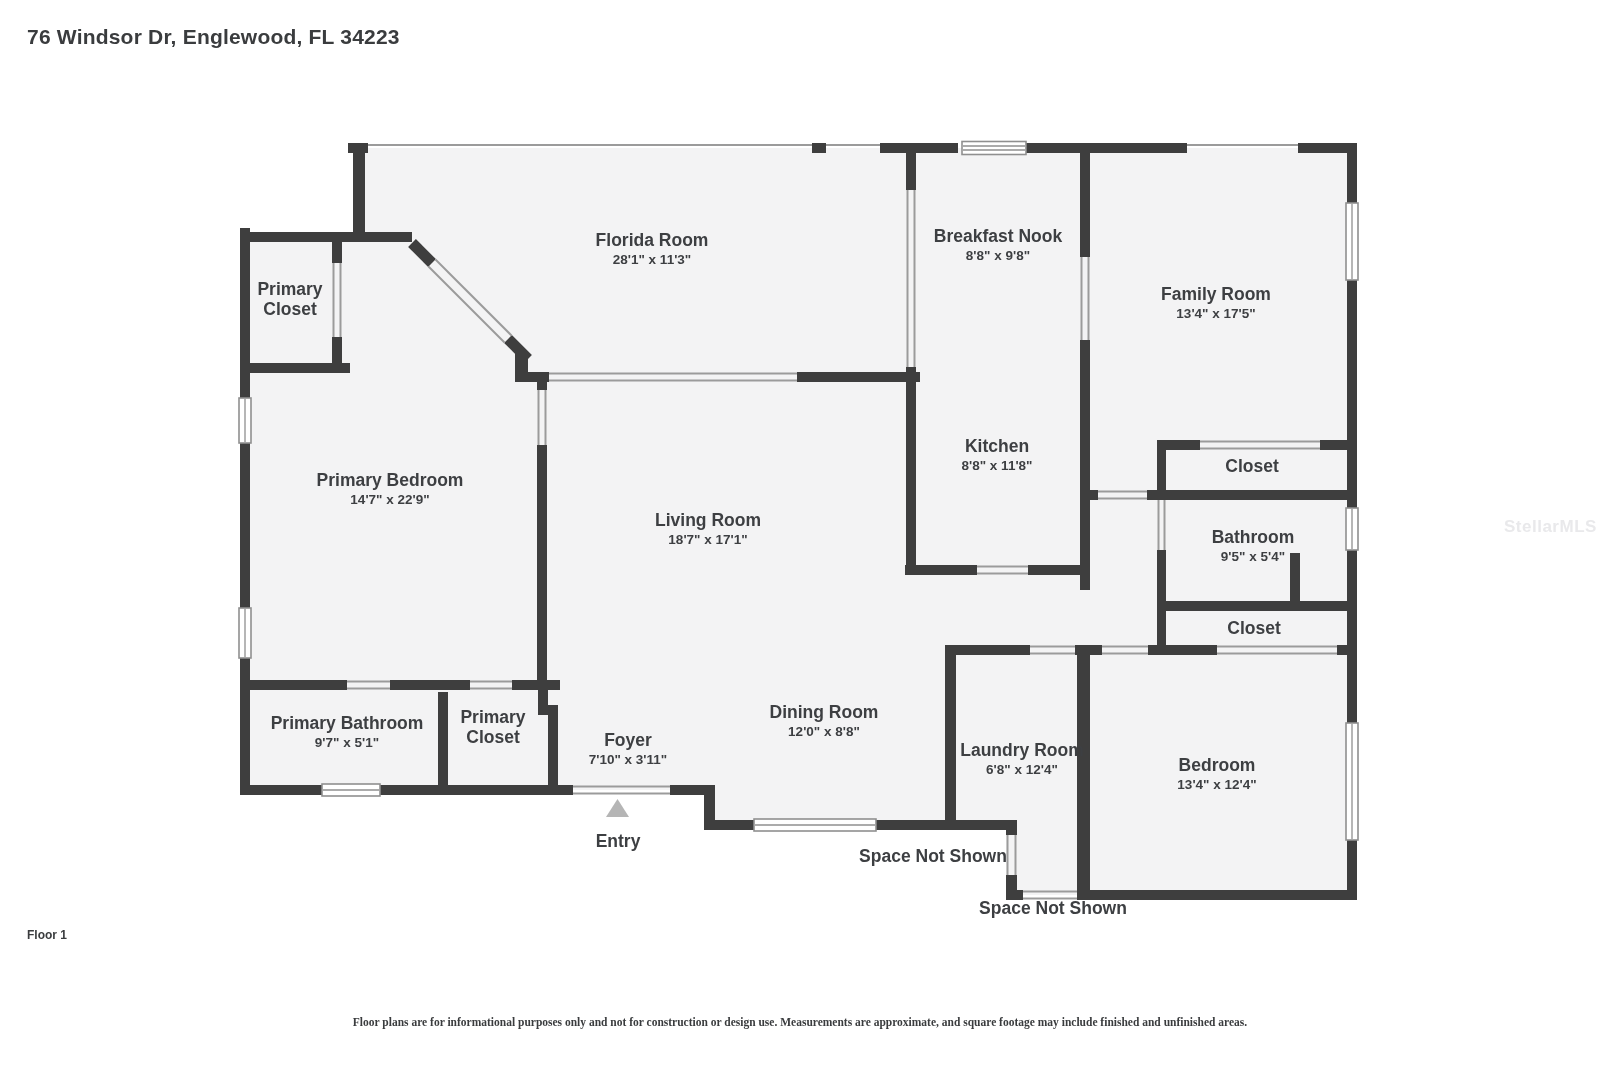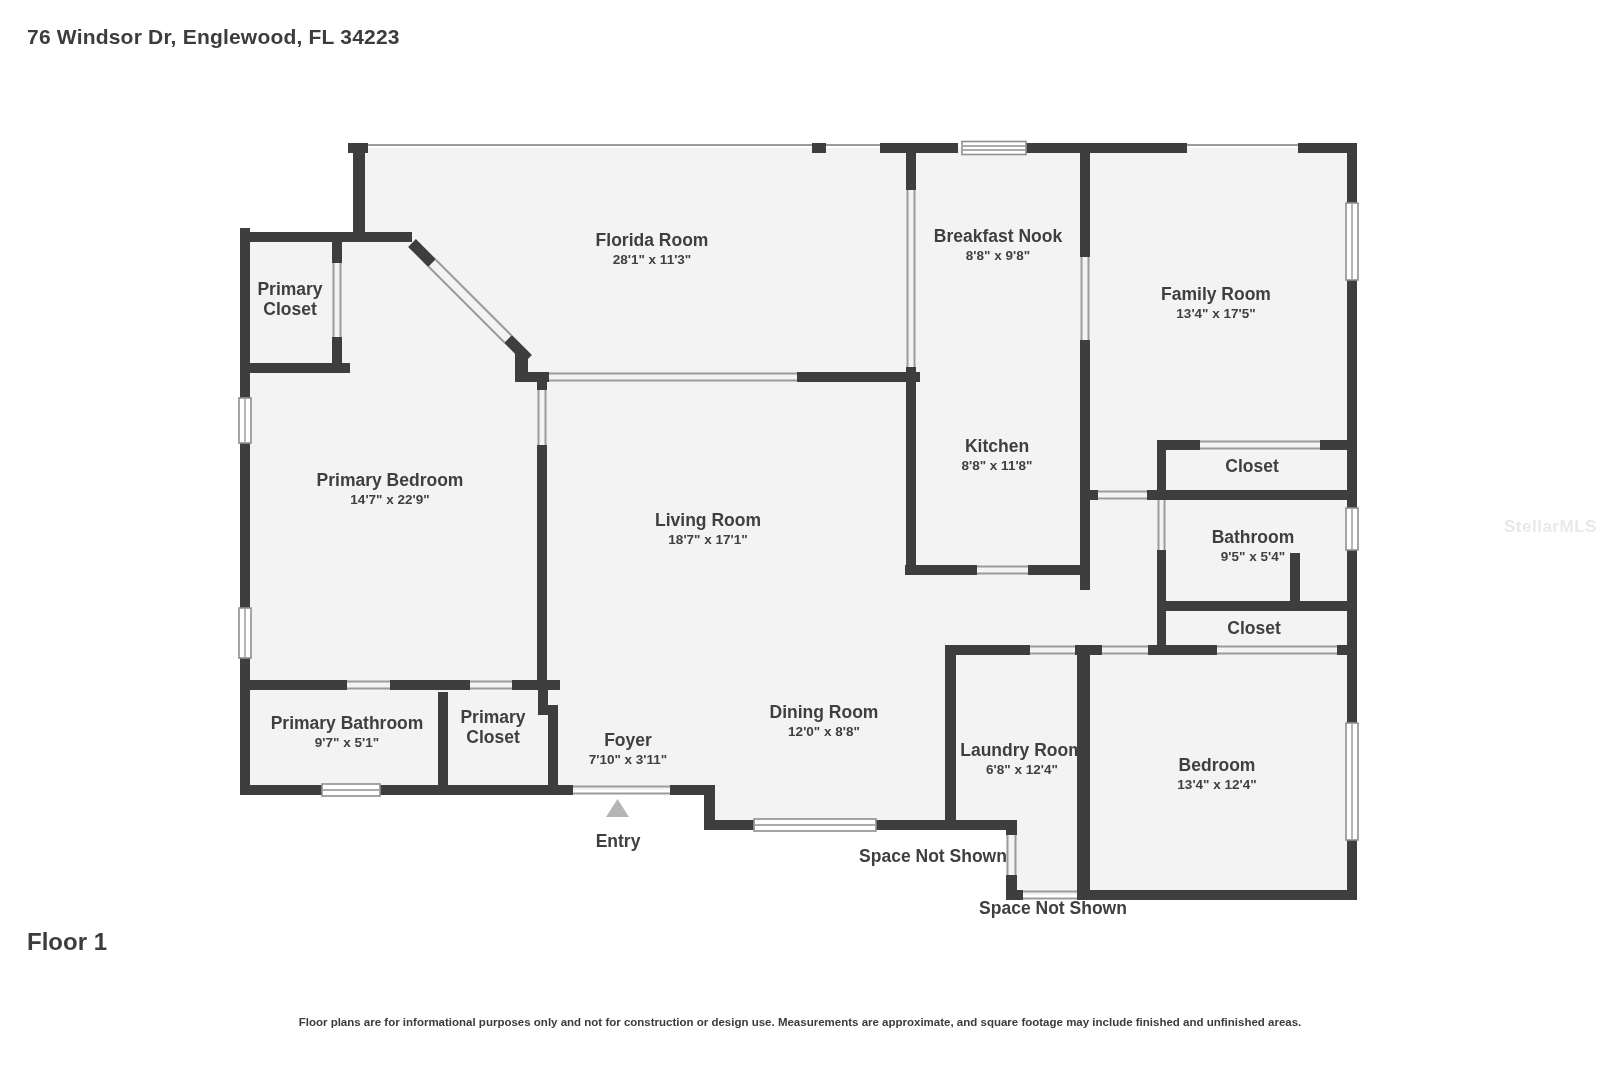--- a/index.html
+++ b/index.html
@@ -8,25 +8,25 @@
   }
   html,body{margin:0;padding:0;}
   body{
     width:1600px;height:1066px;position:relative;background:#ffffff;overflow:hidden;
     font-family:"Liberation Sans",sans-serif;
   }
   .page-title{
     position:absolute;left:27px;top:13px;font-size:21px;font-weight:700;color:#3a3c3e;letter-spacing:.2px;margin-top:12px;
   }
   .floor-label{
-    position:absolute;left:27px;top:928px;font-size:24px;font-weight:700;color:#3a3c3e;
+    position:absolute;left:27px;top:928px;font-size:12px;font-weight:700;color:#3a3c3e;
   }
   .footer-note{
     position:absolute;left:0;top:1016px;width:1600px;text-align:center;
-    font-size:11.5px;font-weight:700;color:#3a3c3e;
+    font-size:11.5px;font-weight:700;color:#3a3c3e;font-family:Liberation Serif, serif;
   }
   .watermark{
     position:absolute;left:1504px;top:517px;font-size:17px;font-weight:700;
     color:var(--watermark);letter-spacing:.5px;white-space:nowrap;
   }
   svg{position:absolute;left:0;top:0;}
   .fill{fill:var(--room-fill);}
   .cut{fill:#ffffff;}
   .wall{fill:var(--wall);}
   .dwall{stroke:var(--wall);stroke-width:11;}

